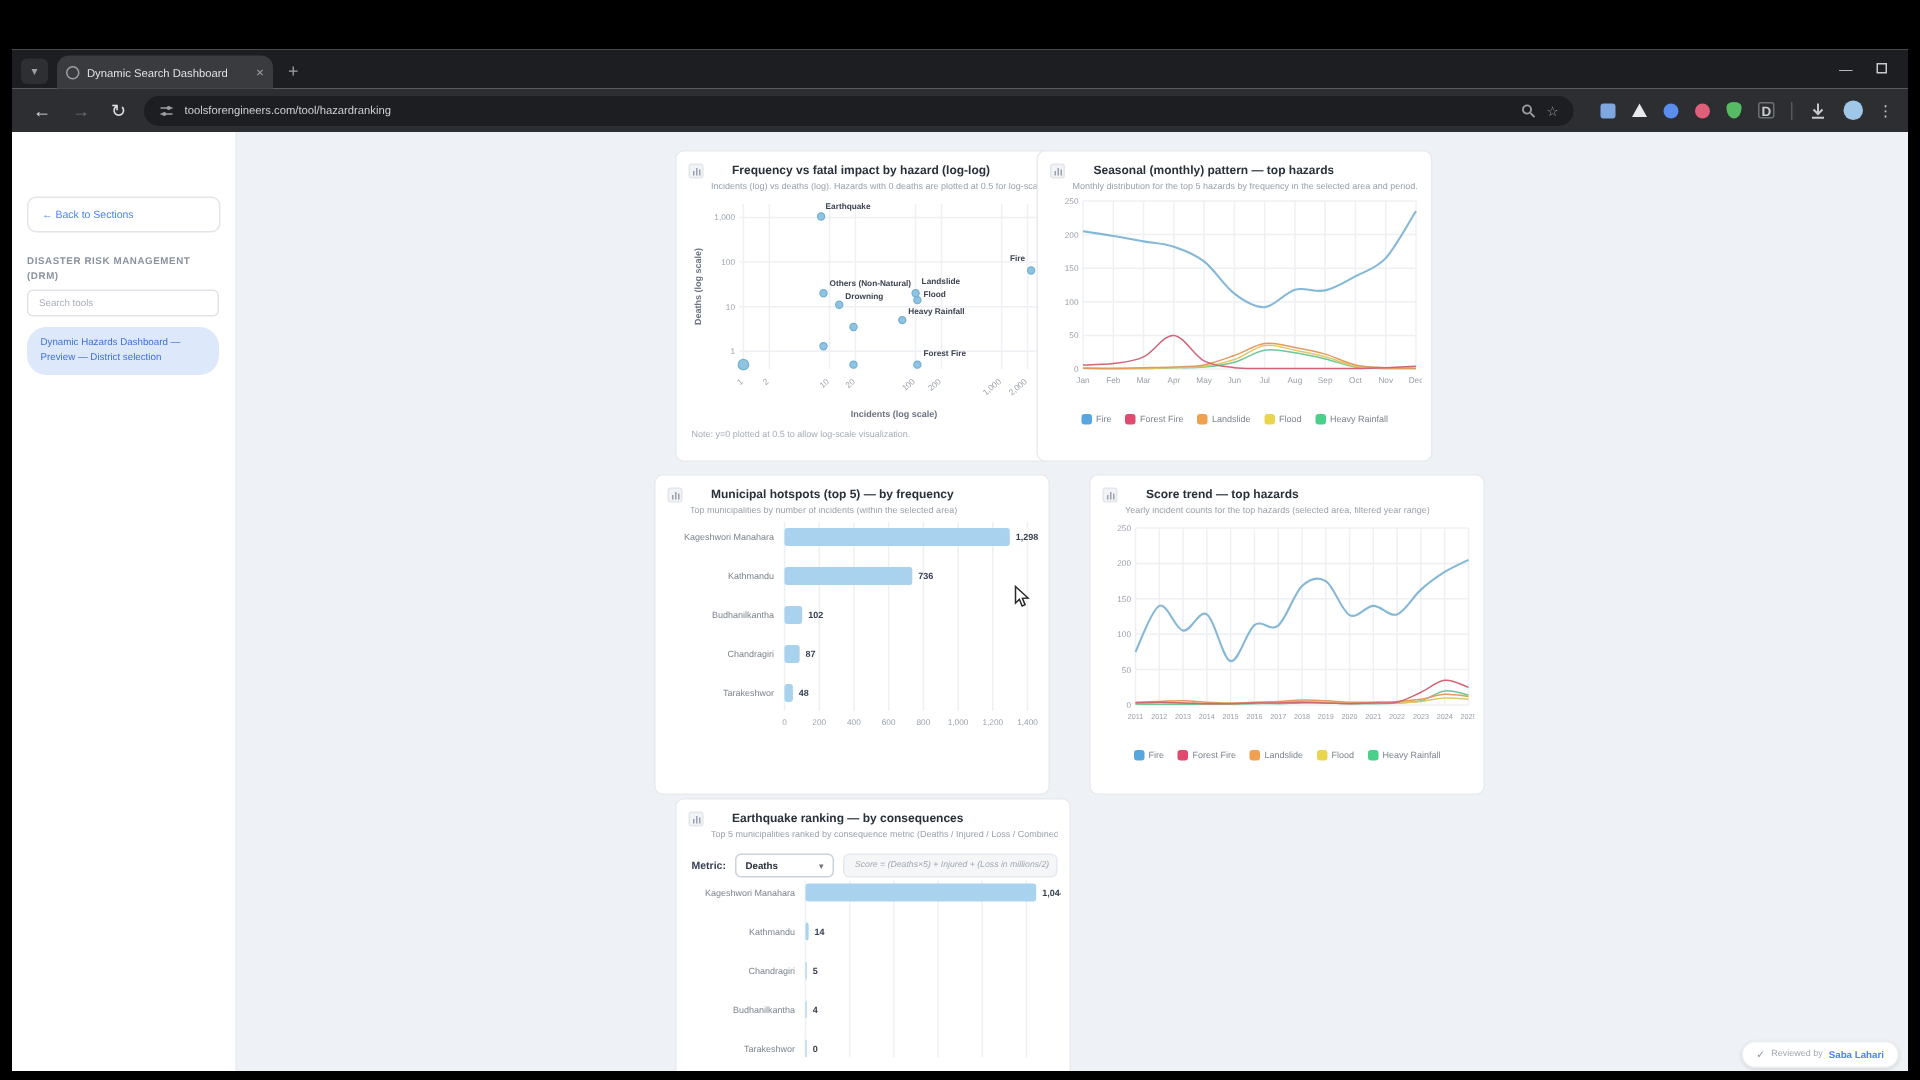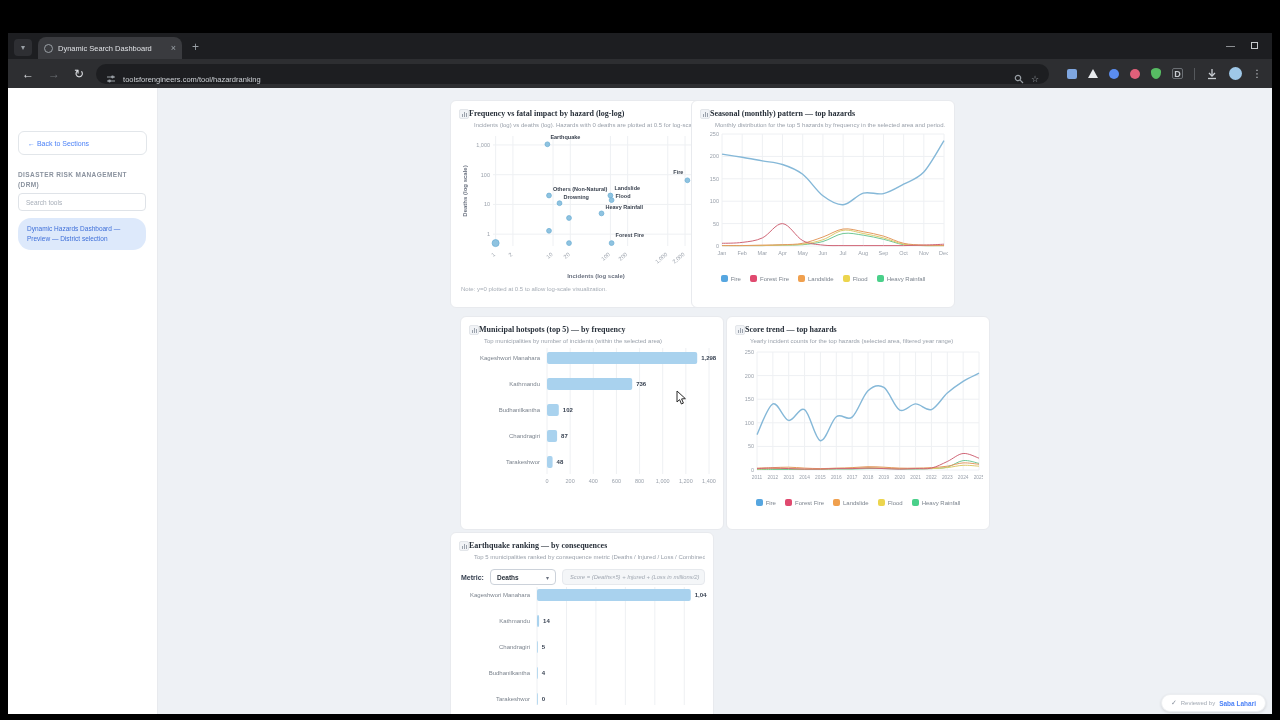--- a/index.html
+++ b/index.html
@@ -15,21 +15,21 @@
   .tab-title { color:#dfe1e5; font-size:7.5px; white-space:nowrap; overflow:hidden; flex:1; }
   .tab-close { color:#9aa0a6; font-size:9px; flex:none; }
   .new-tab { color:#9aa0a6; font-size:12px; margin:0 0 5px 10px; }
   .win-controls { margin-left:auto; display:flex; gap:16px; padding:0 14px 8px 0; }
   .win-controls span { color:#c7cacd; font-size:9px; line-height:9px; }
   .restore-glyph { display:inline-block; width:7px; height:7px; border:1px solid #c7cacd; }
 
   .toolbar { position:absolute; left:0; right:0; top:26px; height:29px; background:#2d2e31; display:flex; align-items:center; }
   .nav-ic { color:#dfe1e5; font-size:12px; margin-left:14px; }
   .nav-ic.dim { color:#6b6f74; }
-  .omnibox { height:20px; flex:1; margin:0 8px 0 12px; background:#1d1e21; border-radius:11px; display:flex; align-items:flex-end; padding:0 10px; gap:7px; max-width:960px; }
+  .omnibox { height:20px; flex:1; margin:0 8px 0 12px; background:#1d1e21; border-radius:11px; display:flex; align-items:center; padding:0 10px; gap:7px; max-width:960px; }
   .url { color:#cdd1d5; font-size:7.5px; flex:1; white-space:nowrap; overflow:hidden; }
   .mini-svg { flex:none; display:block; }
   .ext-row { display:flex; align-items:center; gap:11px; margin:0 10px; }
   .ext-dot { width:10px; height:10px; border-radius:50%; }
   .ext-sq { width:10px; height:10px; border-radius:2px; }
   .ext-tri { width:0; height:0; border-left:5px solid transparent; border-right:5px solid transparent; border-bottom:9px solid #e8eaed; }
   .ext-shield { width:10px; height:11px; background:#57bb63; border-radius:5px 5px 50% 50%/3px 3px 60% 60%; }
   .ext-letter { color:#c9cdd2; font-size:9px; font-weight:bold; border:1px solid #6b6f74; border-radius:2px; width:11px; height:11px; display:flex; align-items:center; justify-content:center; }
   .vdiv { width:1px; height:12px; background:#55585c; }
   .avatar { width:13px; height:13px; border-radius:50%; background:#9fc8e8; }
@@ -39,33 +39,33 @@
   .page { position:absolute; left:0; right:0; top:55px; bottom:0; background:#eef1f5; overflow:hidden; }
   .sidebar { position:absolute; left:0; top:0; bottom:0; width:150px; background:#ffffff; border-right:1px solid #e8eaee; }
   .back-box { position:absolute; left:10px; right:10px; top:43px; height:24px; border:1px solid #e2e6ea; border-radius:6px; display:flex; align-items:center; padding:0 9px; }
   .back-box span { color:#4c82f7; font-size:7px; }
   .side-head { position:absolute; left:10px; top:82px; width:124px; color:#8a929e; font-size:6.5px; font-weight:bold; letter-spacing:.4px; line-height:1.6; }
   .side-search { position:absolute; left:10px; top:105px; width:128px; height:18px; border:1px solid #dfe3e8; border-radius:4px; font-size:6.5px; padding:0 7px; color:#374151; background:#fff; outline:none; font-family:"Liberation Sans",sans-serif; }
   .side-search::placeholder { color:#a7aeb8; }
   .side-active { position:absolute; left:10px; top:130px; width:128px; background:#dde9fb; border-radius:13px; padding:6px 9px; color:#3e6fd9; font-size:6.5px; line-height:1.55; }
 
   .card { position:absolute; background:#fff; border:1px solid #e8eaee; border-radius:6px; padding:8px 8px 4px 8px; }
-  .card-head { display:flex; align-items:flex-start; gap:0;font-family:Liberation Serif, serif; }
+  .card-head { display:flex; align-items:flex-start; gap:19px; }
   .card-ic { width:10px; height:10px; background:#f1f3f6; border:1px solid #e3e6ea; border-radius:2px; flex:none; display:flex; align-items:flex-end; justify-content:center; gap:1px; padding:1.5px; }
   .card-ic i { display:block; width:1.5px; background:#9aa1ab; }
   .card-title { color:#28303a; font-size:8px; font-weight:bold; line-height:10px; white-space:nowrap; overflow:hidden; }
   .card-sub { color:#9aa1ab; font-size:6px; margin:3px 0 0 15px; white-space:nowrap; overflow:hidden; }
   .note { color:#a6adb6; font-size:6px; margin:2px 0 0 2px; }
   .legend { display:flex; justify-content:center; gap:9px; margin-top:3px; }
   .legend div { display:flex; align-items:center; gap:3px; color:#7c848e; font-size:6px; }
   .legend i { width:7px; height:7px; border-radius:2px; display:block; }
 
   #card-scatter  { left:442px; top:12px;  width:264px; height:208px; }
   #card-seasonal { left:683px; top:12px;  width:264px; height:208px; }
-  #card-hotspot  { left:452px; top:228px; width:264px; height:214px; }
+  #card-hotspot  { left:428px; top:228px; width:264px; height:214px; }
   #card-annual   { left:718px; top:228px; width:264px; height:214px; }
   #card-ranking  { left:442px; top:444px; width:264px; height:230px; }
 
   .controls { display:flex; align-items:center; gap:6px; margin:9px 0 2px 2px; }
   .metric-label { font-size:7px; font-weight:bold; color:#374151; }
   .metric-select { width:66px; height:16px; border:1px solid #ccd2da; border-radius:4px; background:#fff; display:flex; align-items:center; justify-content:space-between; padding:0 6px; font-size:6.5px; font-weight:bold; color:#28303a; }
   .metric-select b { font-weight:normal; color:#6b7280; font-size:6px; }
   .metric-hint { flex:1; height:16px; background:#f4f6f8; border:1px solid #e6e9ed; border-radius:4px; display:flex; align-items:center; padding:0 7px; color:#a2a9b3; font-size:5.8px; font-style:italic; white-space:nowrap; overflow:hidden; }
 
   .badge { position:absolute; right:6px; bottom:2px; background:#fff; border:1px solid #eceef1; border-radius:11px; box-shadow:0 1px 3px rgba(0,0,0,.12); height:18px; display:flex; align-items:center; gap:4px; padding:0 9px; }

